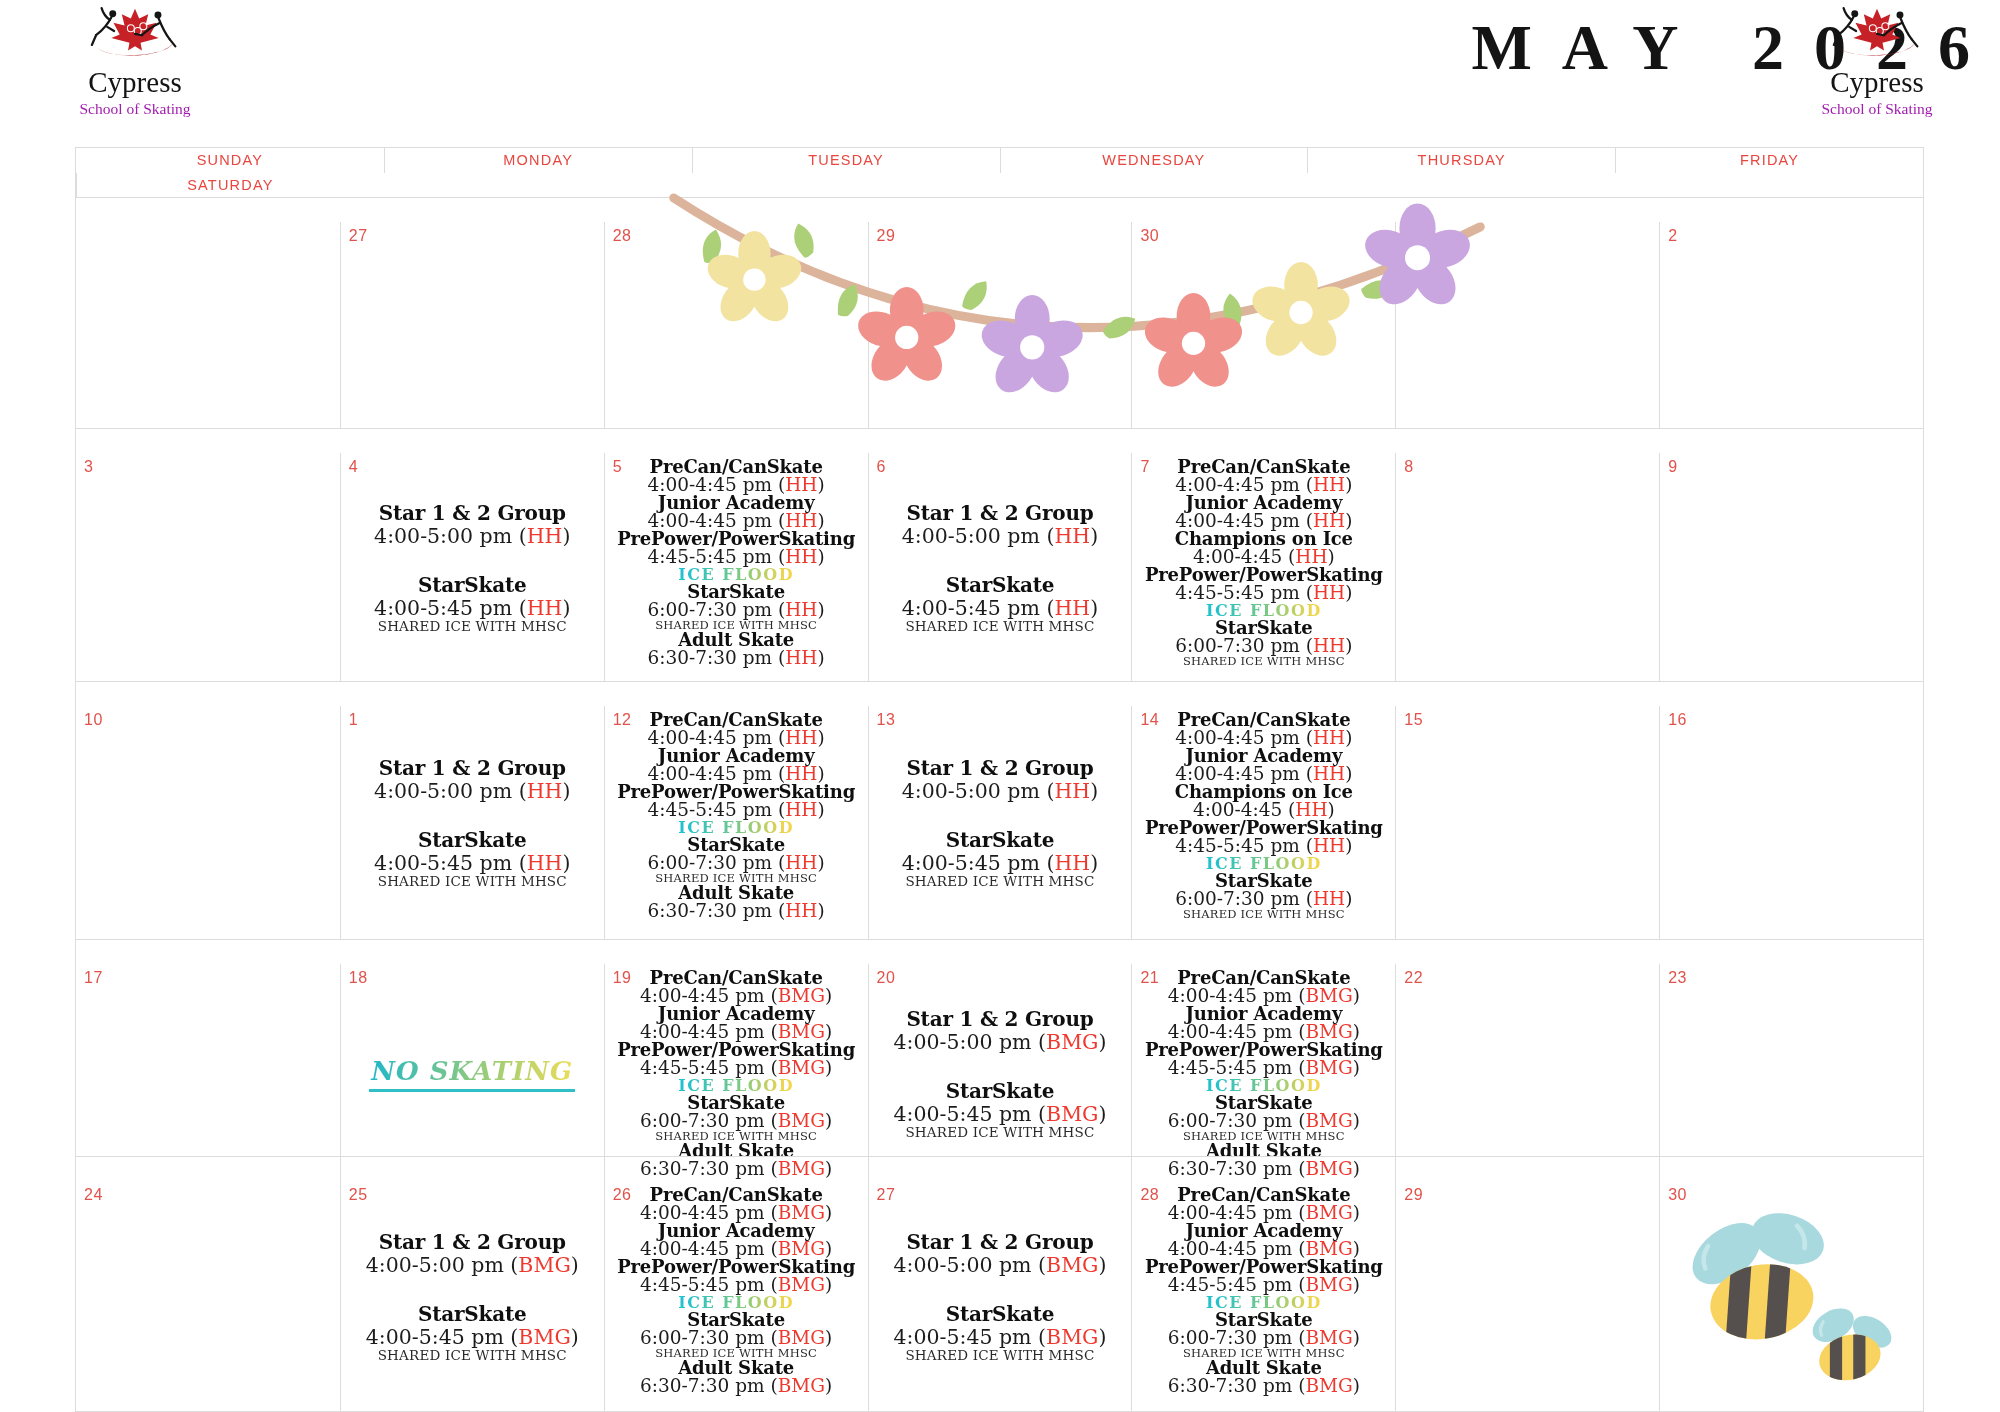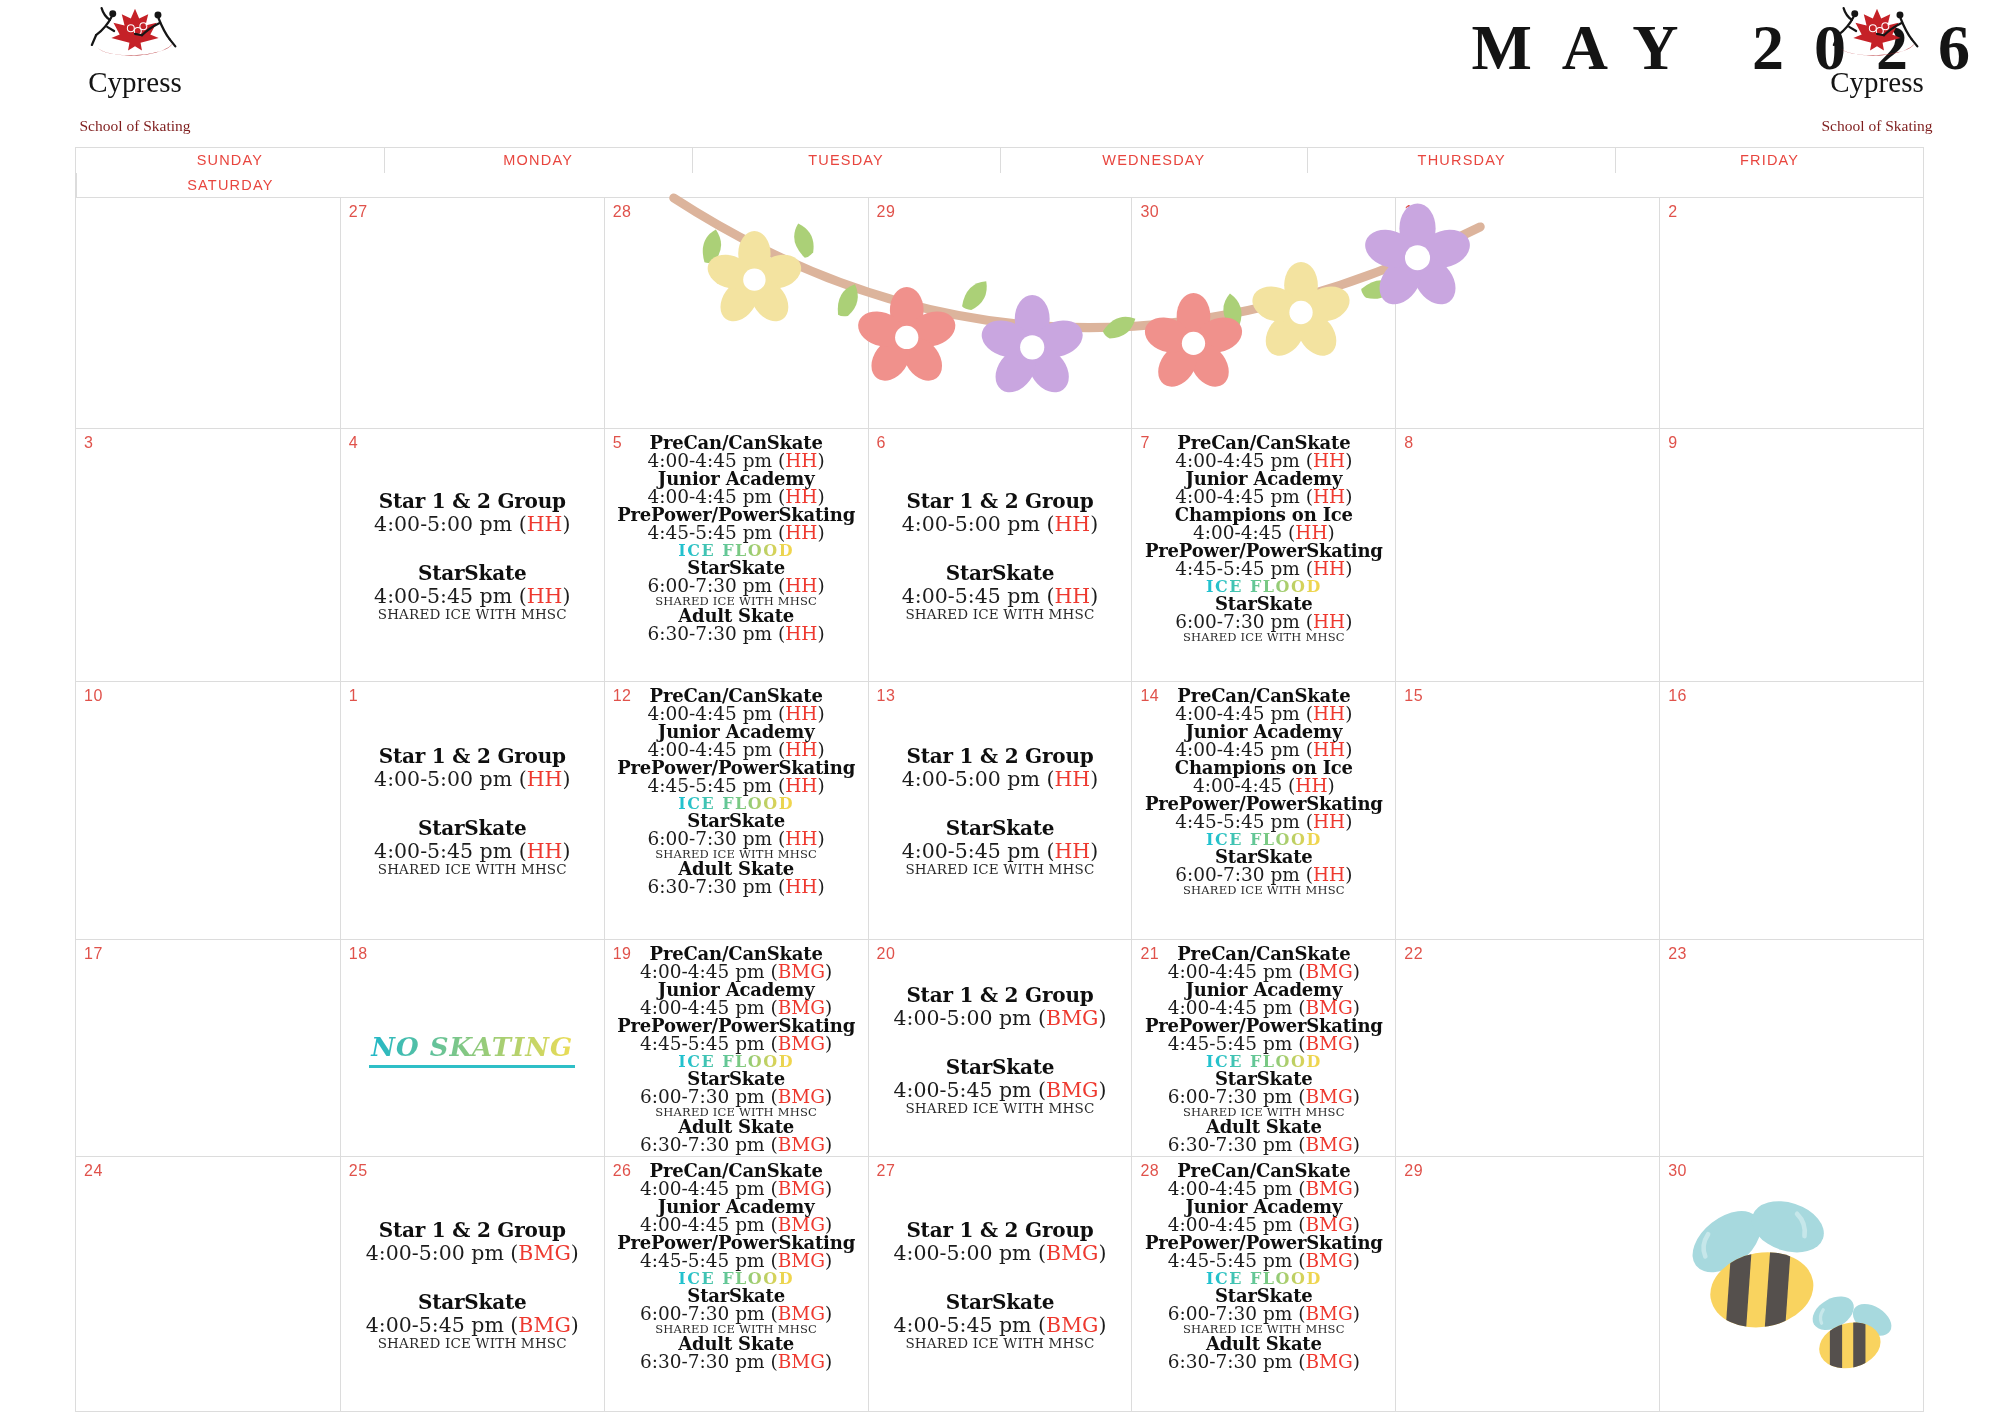--- a/index.html
+++ b/index.html
@@ -13,39 +13,40 @@
   .title{
     position:absolute;left:0;right:0;top:0;margin:0;text-align:right;
     font-family:"Liberation Serif", serif;font-weight:700;
     font-size:64px;line-height:96px;letter-spacing:30px;padding-left:30px;color:#141414;
   }
   .logo{position:absolute;top:6px;width:170px;text-align:center;line-height:1;}
   .logo-left{left:50px;}
   .logo-right{left:1792px;}
   .logo svg{width:112px;height:64px;display:block;margin:0 auto;}
   .logo-name{font-family:"Liberation Serif", serif;font-size:29px;color:#141414;margin-top:-2px;}
-  .logo-sub{font-family:"Liberation Serif", serif;font-size:15.5px;color:#7f1d1d;margin-top:21px;}
+  .logo-sub{font-family:"Liberation Serif", serif;font-size:15.5px;color:#a21caf;margin-top:4px;}
   
   .calendar{
     position:absolute;left:75px;top:147px;width:1849px;box-sizing:border-box;
     border:1px solid #dcdcdc;background:#fff;
   }
   .weekday-row{display:grid;grid-template-columns:repeat(6,1fr);height:49px;}
   .weekday-cell{
     display:flex;align-items:center;justify-content:center;
     border-left:1px solid #dcdcdc;color:#e8463f;
     font-family:"Liberation Sans", sans-serif;font-size:14.5px;letter-spacing:1.2px;
   }
   .weekday-cell:first-child{border-left:none;}
   .week{display:grid;grid-template-columns:repeat(7,1fr);border-top:1px solid #dcdcdc;position:relative;box-sizing:border-box;}
   .w0{height:231px}.w1{height:253px}.w2{height:258px}.w3{height:217px}.w4{height:255px}
   .cell{
     position:relative;border-left:1px solid #dcdcdc;box-sizing:border-box;
     display:flex;flex-direction:column;align-items:center;justify-content:flex-start;
     padding:5px 2px;
+    margin-top:24px;
   }
   .cell:first-child{border-left:none;}
   .cell.center{justify-content:center;}
   .date{
     position:absolute;top:5px;left:8px;color:#e0524b;
     font-family:"Liberation Sans", sans-serif;font-size:16px;letter-spacing:.5px;
   }
   .events{display:flex;flex-direction:column;align-items:center;width:100%;}
   .event{text-align:center;}
   .ev-name{font-weight:700;font-size:18px;line-height:18px;letter-spacing:-.2px;white-space:nowrap;color:#0f0f0f;}

